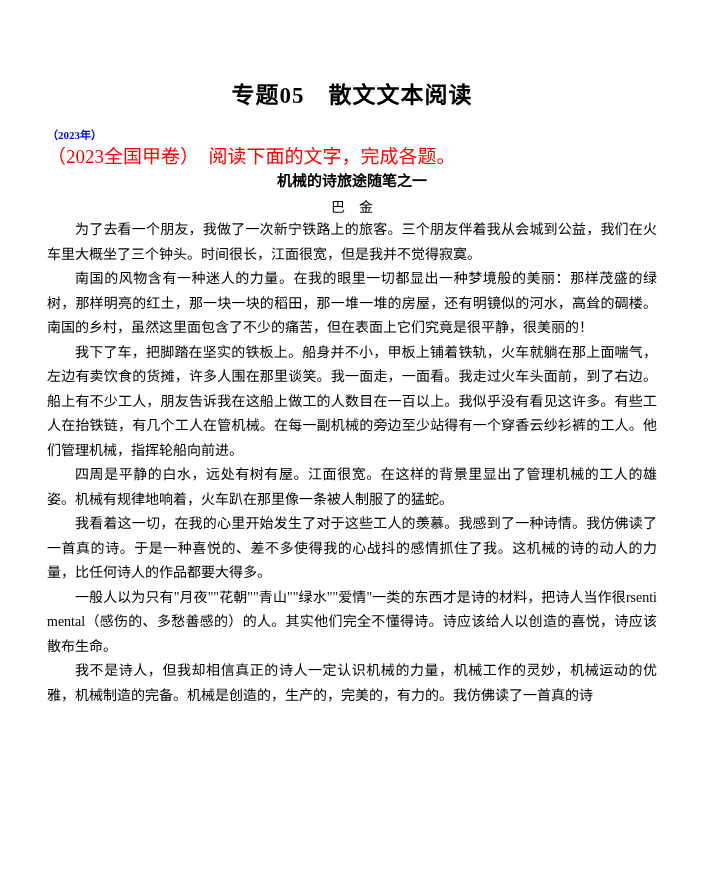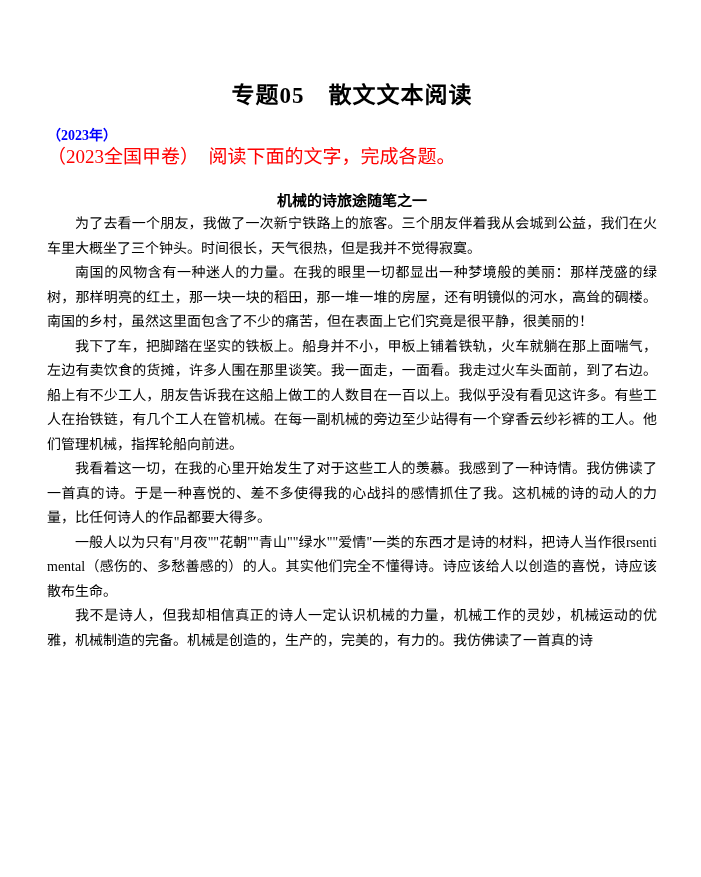--- a/index.html
+++ b/index.html
@@ -23,36 +23,36 @@
     text-align: center;
     font-size: 23px;
     line-height: 28px;
     font-weight: bold;
     color: #000000;
     letter-spacing: 1px;
     white-space: pre;
   }
   .year-line {
     margin-top: 18px;
-    font-size: 14px;
+    font-size: 11px;
     line-height: 15px;
     font-weight: bold;
     color: #0000fe;
   }
   .source-line {
     margin-top: 6px;
     font-size: 19px;
     line-height: 16px;
     color: #fe0000;
   }
   .source-line .src-label {
     margin-right: 0.5em;
   }
   .article-title {
-    margin-top: 28px;
+    margin-top: 8px;
     text-align: center;
     font-size: 15px;
     line-height: 16px;
     font-weight: bold;
     color: #000000;
   }
   .article-author {
     margin-top: 11px;
     text-align: center;
     font-size: 14px;
@@ -81,23 +81,25 @@
   <h1 class="doc-title">专题05　散文文本阅读</h1>
 
   <div class="year-line">（2023年）</div>
 
   <div class="source-line">
     <span class="src-label">（2023全国甲卷）</span><span>阅读下面的文字，完成各题。</span>
   </div>
 
   <div class="article-title">机械的诗旅途随笔之一</div>
 
+  <div class="article-author">巴　金</div>
 
   <div class="article-body">
-    <p>为了去看一个朋友，我做了一次新宁铁路上的旅客。三个朋友伴着我从会城到公益，我们在火车里大概坐了三个钟头。时间很长，天气很热，但是我并不觉得寂寞。</p>
+    <p>为了去看一个朋友，我做了一次新宁铁路上的旅客。三个朋友伴着我从会城到公益，我们在火车里大概坐了三个钟头。时间很长，江面很宽，但是我并不觉得寂寞。</p>
     <p>南国的风物含有一种迷人的力量。在我的眼里一切都显出一种梦境般的美丽：那样茂盛的绿树，那样明亮的红土，那一块一块的稻田，那一堆一堆的房屋，还有明镜似的河水，高耸的碉楼。南国的乡村，虽然这里面包含了不少的痛苦，但在表面上它们究竟是很平静，很美丽的！</p>
     <p>我下了车，把脚踏在坚实的铁板上。船身并不小，甲板上铺着铁轨，火车就躺在那上面喘气，左边有卖饮食的货摊，许多人围在那里谈笑。我一面走，一面看。我走过火车头面前，到了右边。船上有不少工人，朋友告诉我在这船上做工的人数目在一百以上。我似乎没有看见这许多。有些工人在抬铁链，有几个工人在管机械。在每一副机械的旁边至少站得有一个穿香云纱衫裤的工人。他们管理机械，指挥轮船向前进。</p>
+    <p>四周是平静的白水，远处有树有屋。江面很宽。在这样的背景里显出了管理机械的工人的雄姿。机械有规律地响着，火车趴在那里像一条被人制服了的猛蛇。</p>
     <p>我看着这一切，在我的心里开始发生了对于这些工人的羡慕。我感到了一种诗情。我仿佛读了一首真的诗。于是一种喜悦的、差不多使得我的心战抖的感情抓住了我。这机械的诗的动人的力量，比任何诗人的作品都要大得多。</p>
     <p>一般人以为只有"月夜""花朝""青山""绿水""爱情"一类的东西才是诗的材料，把诗人当作很rsentimental（感伤的、多愁善感的）的人。其实他们完全不懂得诗。诗应该给人以创造的喜悦，诗应该散布生命。</p>
     <p>我不是诗人，但我却相信真正的诗人一定认识机械的力量，机械工作的灵妙，机械运动的优雅，机械制造的完备。机械是创造的，生产的，完美的，有力的。我仿佛读了一首真的诗</p>
   </div>
 
 </div>
 
 </body></html>

